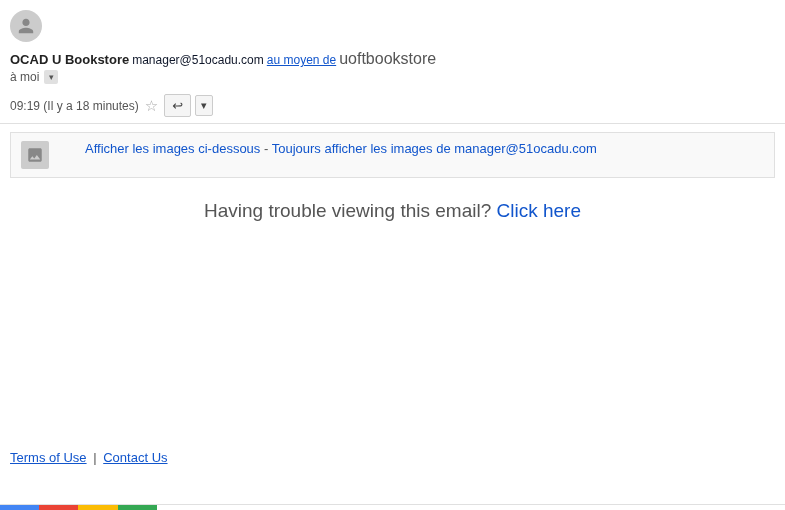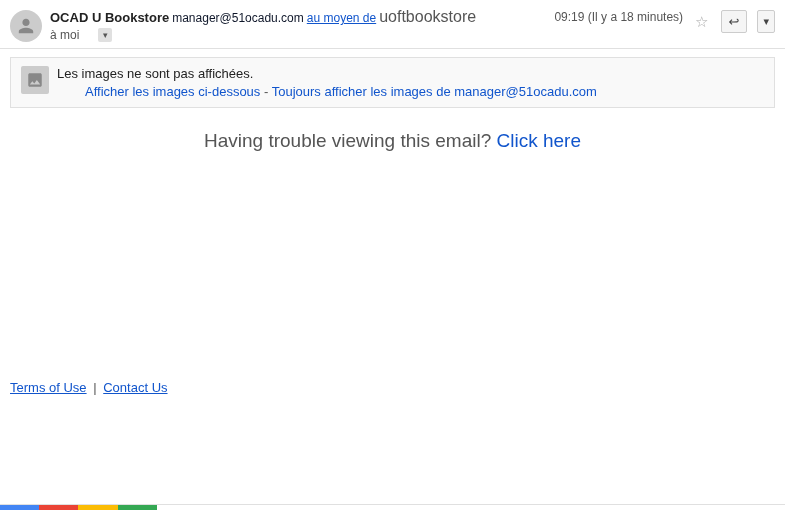--- a/index.html
+++ b/index.html
@@ -13,20 +13,21 @@
       overflow-x: hidden;
     }
 
     
     .email-header {
       display: flex;
       align-items: flex-start;
       padding: 8px 10px 6px 10px;
       border-bottom: 1px solid #e0e0e0;
       gap: 8px;
+      flex-direction: column;
     }
     .avatar-placeholder {
       width: 32px;
       height: 32px;
       background: #ccc;
       border-radius: 50%;
       flex-shrink: 0;
       display: flex;
       align-items: center;
       justify-content: center;
@@ -64,21 +65,21 @@
       cursor: pointer;
       font-size: 12px;
     }
     .sender-domain {
       color: #555;
       font-size: 16px;
     }
     .to-line {
       display: flex;
       align-items: center;
-      gap: 19px;
+      gap: 5px;
       font-size: 12px;
       color: #555;
     }
     .to-me {
       color: #555;
     }
     .dropdown-btn {
       width: 14px;
       height: 14px;
       background: #e0e0e0;
@@ -86,21 +87,22 @@
       cursor: pointer;
       display: inline-flex;
       align-items: center;
       justify-content: center;
       border-radius: 2px;
       font-size: 9px;
       color: #555;
     }
     .email-actions {
       display: flex;
-      gap: 10px;
+      align-items: center;
+      gap: 4px;
       padding-top: 2px;
     }
     .timestamp {
       color: #555;
       font-size: 12px;
       white-space: nowrap;
     }
     .star-btn {
       background: none;
       border: none;
@@ -255,21 +257,20 @@
   </div>
 </div>
 
 <div class="image-warning">
   <div class="image-icon">
     <svg viewBox="0 0 24 24" xmlns="http://www.w3.org/2000/svg">
       <path d="M21 19V5c0-1.1-.9-2-2-2H5c-1.1 0-2 .9-2 2v14c0 1.1.9 2 2 2h14c1.1 0 2-.9 2-2zM8.5 13.5l2.5 3.01L14.5 12l4.5 6H5l3.5-4.5z"></path>
     </svg>
   </div>
   <div class="image-warning-text">
-    <span class="image-warning-title">Les images ne sont pas affichées.</span>
     <div class="image-warning-links">
       <a class="image-link">Afficher les images ci-dessous</a>
       <span class="separator-text"> - </span>
       <a class="image-link">Toujours afficher les images de manager@51ocadu.com</a>
     </div>
   </div>
 </div>
 
 <div class="trouble-viewing">
   <span>Having trouble viewing this email?</span>

